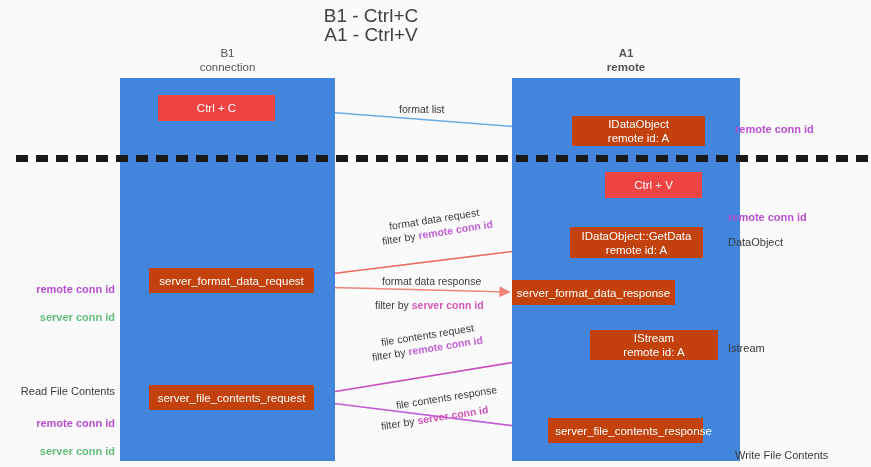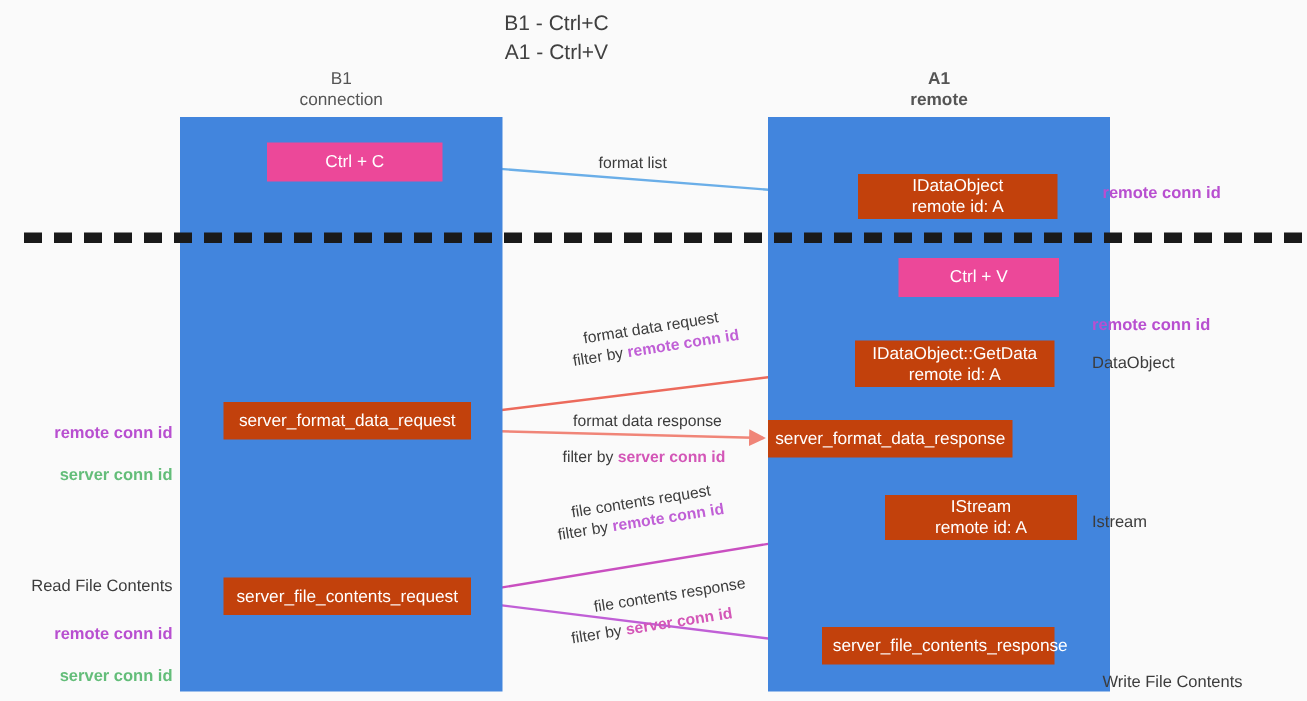--- a/index.html
+++ b/index.html
@@ -21,21 +21,21 @@
     width: 871px;
     height: 467px;
   }
   .abs { position: absolute; }
 
   
   .title {
     left: 0; top: 6px;
     width: 742px;
     text-align: center;
-    font-size: 14px;
+    font-size: 19px;
     line-height: 19px;
     color: #404040;
     white-space: pre-line;
   }
 
   
   .lane-head {
     font-size: 11.5px;
     line-height: 14px;
     text-align: center;
@@ -69,21 +69,21 @@
     flex-direction: column;
     align-items: center;
     justify-content: center;
     color: #ffffff;
     font-size: 11.5px;
     line-height: 14px;
     text-align: center;
     white-space: pre-line;
     padding: 2px 4px;
   }
-  .node.green  { background: #ec4899; margin-left: 20px; }
+  .node.green  { background: #ef4444; }
   .node.orange { background: #c2410c; }
 
   
   .side {
     font-size: 11px;
     line-height: 14px;
     white-space: pre-line;
   }
   .side.purple { color: #b84fd0; font-weight: bold; }
   .side.plain  { color: #3c3c3c; }
@@ -157,21 +157,21 @@
 <div class="abs lane" id="lane-b1"></div>
 <div class="abs lane" id="lane-a1"></div>
 
 <div class="abs" id="divider"></div>
 
 <div class="abs node green" style="left:158px; top:95px; width:117px; height:26px;">Ctrl + C</div>
 
 <div class="abs node orange" style="left:572px; top:116px; width:133px; height:30px;">IDataObject
 remote id: A</div>
 
-<div class="abs node green" style="left:579px; top:172px; width:107px; height:26px;">Ctrl + V</div>
+<div class="abs node green" style="left:605px; top:172px; width:97px; height:26px;">Ctrl + V</div>
 
 <div class="abs node orange" style="left:570px; top:227px; width:133px; height:31px;">IDataObject::GetData
 remote id: A</div>
 
 <div class="abs node orange" style="left:149px; top:268px; width:165px; height:25px;">server_format_data_request</div>
 
 <div class="abs node orange" style="left:512px; top:280px; width:163px; height:25px;">server_format_data_response</div>
 
 <div class="abs node orange" style="left:590px; top:330px; width:128px; height:30px;">IStream
 remote id: A</div>

